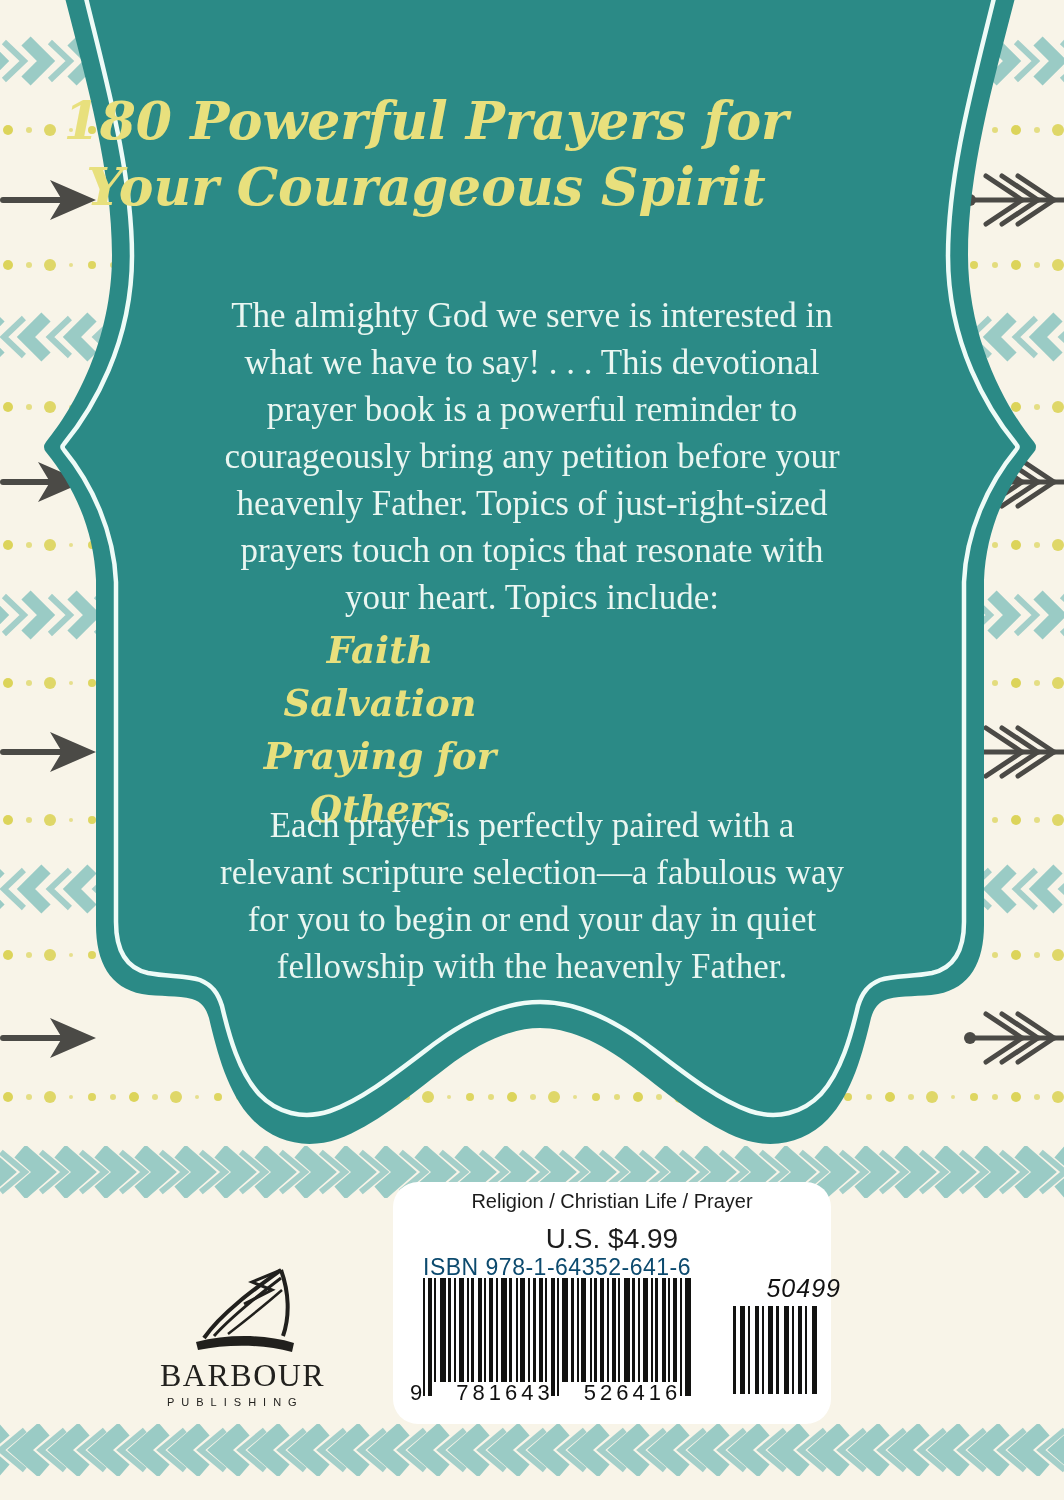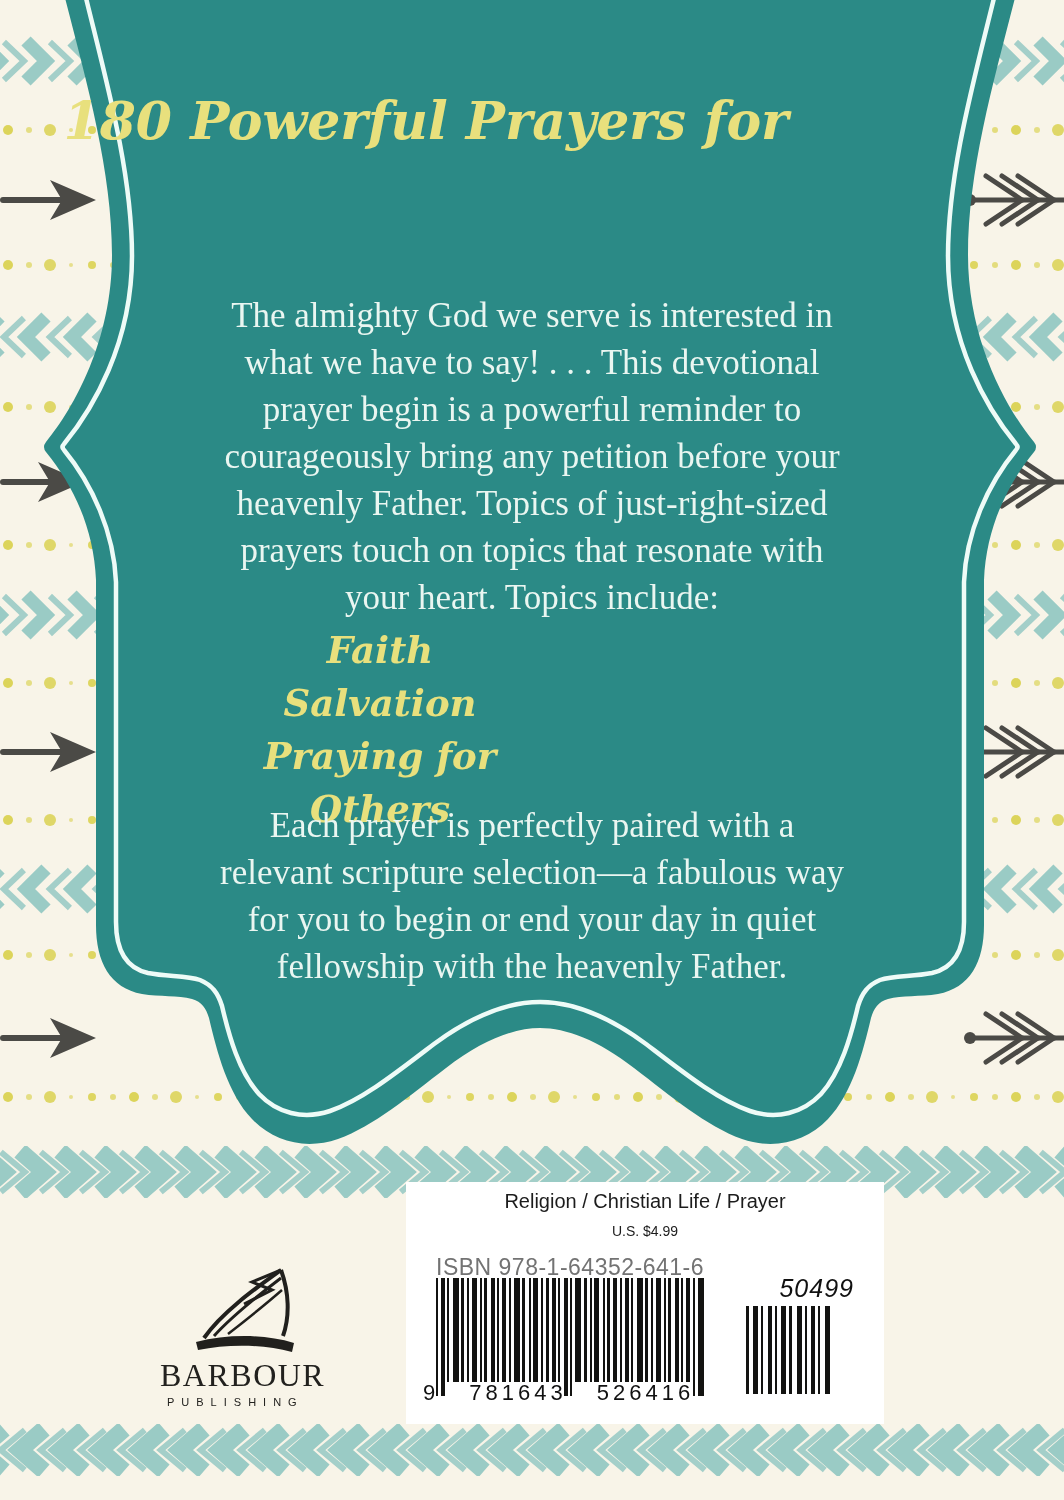--- a/index.html
+++ b/index.html
@@ -15,25 +15,25 @@
          font:italic 600 52px/66px "DejaVu Serif",serif;color:var(--accent-yellow,#e8e07d);}
   .para{position:absolute;left:192px;width:680px;text-align:center;
         font:400 35px/47px "Liberation Serif",serif;color:var(--body-text,#eaf6f1);}
   .p1{top:292px;}
   .p2{top:802px;}
   .topic-col{position:absolute;top:624px;width:300px;}
   .col-left{left:230px;}
   .col-right{left:556px;}
   .topic{text-align:center;font:italic 600 37px/53px "DejaVu Serif",serif;
          color:var(--accent-yellow,#e8e07d);}
-  .info-box{position:absolute;z-index:4;left:406px;top:1182px;width:478px;height:242px;
-            background:#ffffff;}
+  .info-box{position:absolute;z-index:4;left:393px;top:1182px;width:438px;height:242px;
+            background:#ffffff;border-radius:25px;}
   .category{margin:0;padding-top:8px;text-align:center;font-size:20px;color:#1c1c1c;}
-  .price{margin-top:10px;text-align:center;font-size:14px;color:#1c1c1c;}
-  .isbn{position:absolute;left:30px;top:72px;font-size:23px;letter-spacing:.5px;color:#737373;}
+  .price{margin-top:10px;text-align:center;font-size:28px;color:#1c1c1c;}
+  .isbn{position:absolute;left:30px;top:72px;font-size:23px;letter-spacing:.5px;color:#0c4a6e;}
   .barcode-main{position:absolute;left:30px;top:96px;width:300px;height:140px;}
   .bars-clip{position:relative;width:272px;height:118px;overflow:hidden;}
   .bar{position:absolute;top:0;background:#131311;}
   .digits{position:absolute;left:-13px;top:102px;width:300px;font-size:22px;color:#111;
           letter-spacing:4px;word-spacing:20px;white-space:nowrap;}
   .barcode-addon{position:absolute;left:340px;top:92px;width:108px;font-style:italic;}
   .addon-code{text-align:right;font-size:25px;letter-spacing:1px;color:#111;}
   .addon-bars{position:relative;margin-top:3px;height:90px;overflow:hidden;}
   .publisher{position:absolute;z-index:4;left:160px;top:1266px;width:176px;}
   .logo-icon{display:block;margin:0 auto;}
@@ -879,26 +879,27 @@
       C 966,532 988,484 1016,450
       Q 1019,447 1016,444
       C 988,410 948,344 948,256
       C 948,172 974,80 995,-6"></path>
   </svg>
 
   <div class="content">
 
     <div class="title">
       <div>180 Powerful Prayers for</div>
+      <div>Your Courageous Spirit</div>
     </div>
 
     <div class="para p1">
       <div>The almighty God we serve is interested in</div>
       <div>what we have to say! . . . This devotional</div>
-      <div>prayer begin is a powerful reminder to</div>
+      <div>prayer book is a powerful reminder to</div>
       <div>courageously bring any petition before your</div>
       <div>heavenly Father. Topics of just-right-sized</div>
       <div>prayers touch on topics that resonate with</div>
       <div>your heart. Topics include:</div>
     </div>
 
     <div class="topic-col col-left">
       <div class="topic">Faith</div>
       <div class="topic">Salvation</div>
       <div class="topic">Praying for Others</div>

